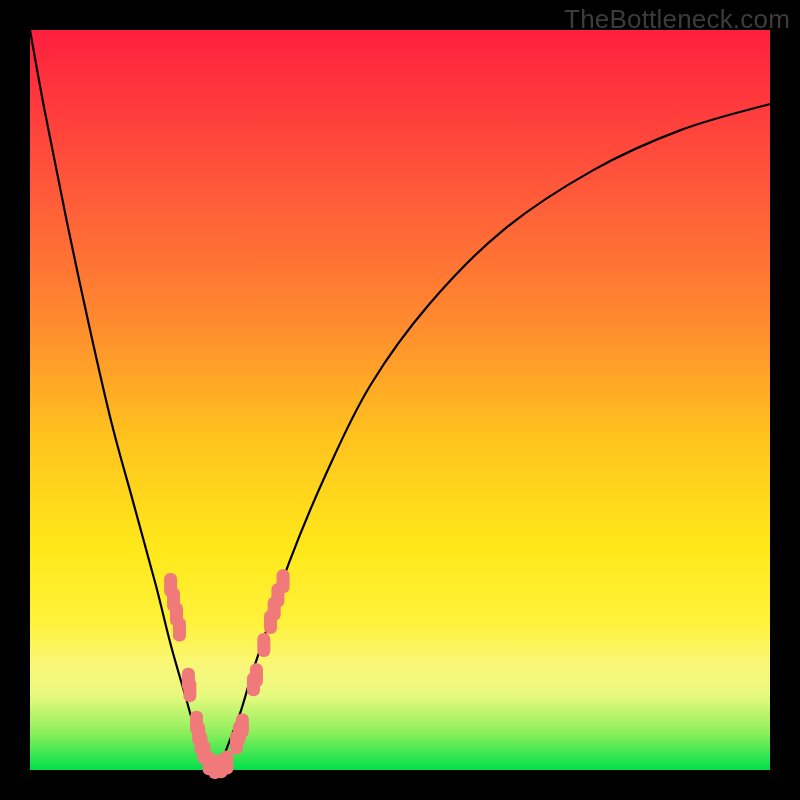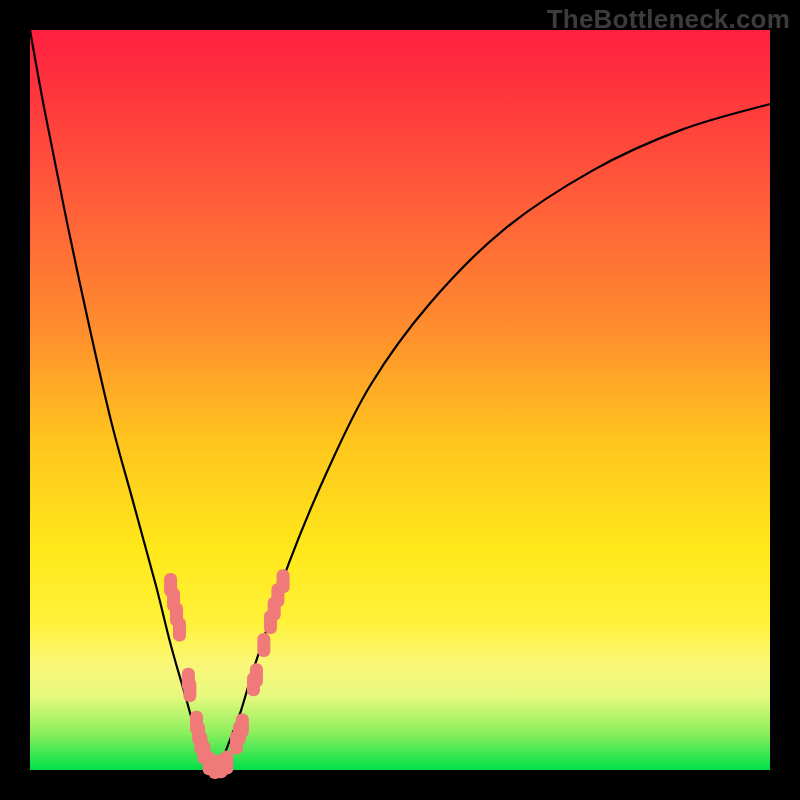--- a/index.html
+++ b/index.html
@@ -40,21 +40,21 @@
       #00e04a 100%
     );
   }
   .watermark {
     position: absolute;
     top: 4px;
     right: 10px;
     color: #3c3c3c;
     font-size: 26px;
     letter-spacing: 0.2px;
-    font-weight: 700;
+    font-weight: 400;
   }
   svg.curves {
     position: absolute;
     left: 0;
     top: 0;
     width: 740px;
     height: 740px;
     overflow: visible;
   }
   .curve {

